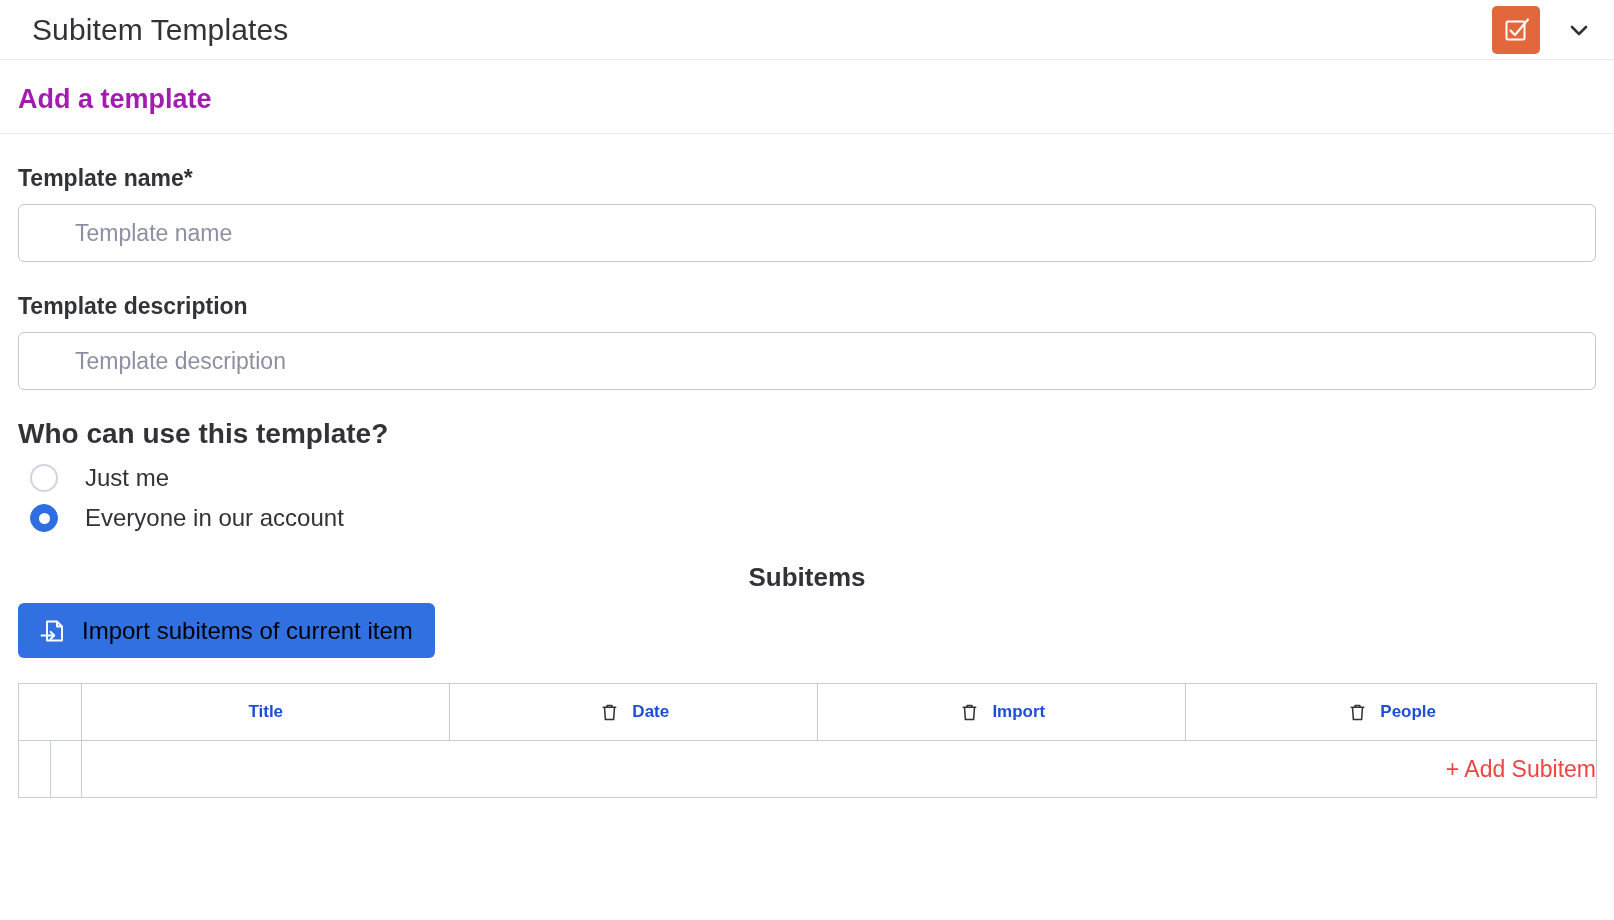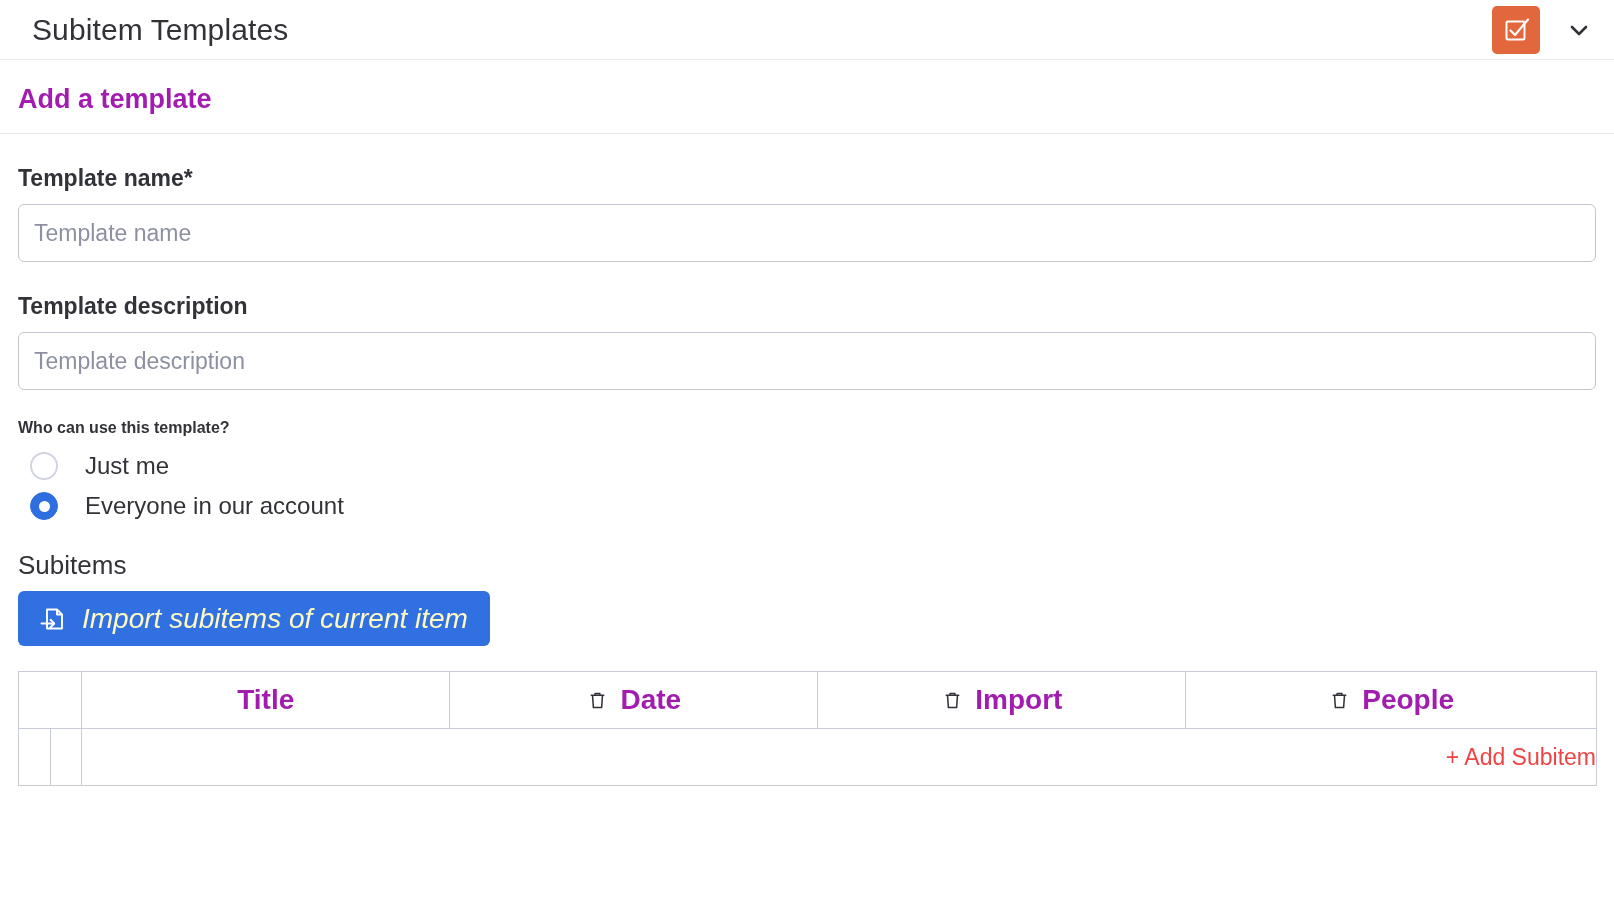--- a/index.html
+++ b/index.html
@@ -90,34 +90,34 @@
     line-height: 1;
   }
 
   .text-input {
     display: block;
     width: 100%;
     height: 58px;
     box-sizing: border-box;
     border: 1px solid #c5c7d0;
     border-radius: 6px;
-    padding: 0 15px;
+    padding: 0 56px;
     font-family: "Liberation Sans", sans-serif;
     font-size: 23px;
     color: #15803d;
     background: #ffffff;
     outline: none;
   }
   .text-input::placeholder {
     color: #8d90a2;
     opacity: 1;
   }
 
   .subhead {
-    font-size: 16px;
+    font-size: 28px;
     font-weight: bold;
     color: #323338;
     margin: 30px 0 10px 0;
     line-height: 1;
   }
 
   
   .radio-list {
     margin: 0 0 0 0;
   }
@@ -155,61 +155,61 @@
   }
   .radio-label {
     font-size: 24px;
     color: #323338;
     margin-left: 27px;
     line-height: 1;
   }
 
   .subitems-head {
     font-size: 26px;
-    font-weight: normal;
+    font-weight: bold;
     color: #323338;
     margin: 26px 0 13px 0;
     line-height: 1;
+    text-align: center;
   }
 
   
   .import-btn {
     display: inline-flex;
     align-items: center;
     gap: 15px;
     height: 55px;
     padding: 0 22px 0 21px;
     background: #3070e0;
     border: none;
     border-radius: 6px;
-    color: #fef9c3;
+    color: #000000;
     font-family: "Liberation Sans", sans-serif;
-    font-size: 28px;
+    font-size: 24px;
     cursor: pointer;
     line-height: 1;
-    font-style: italic;
   }
 
   
   .subitems-table {
     margin-top: 25px;
     border-collapse: collapse;
     width: 1579px;
     table-layout: fixed;
   }
   .subitems-table th,
   .subitems-table td {
     border: 1px solid #c8cbd9;
     height: 56px;
     padding: 0;
   }
   .subitems-table th {
-    font-size: 28px;
-    font-weight: bold;
-    color: #a21caf;
+    font-size: 17px;
+    font-weight: bold;
+    color: #1d4ed8;
     text-align: right;
   }
   .th-inner {
     display: flex;
     align-items: center;
     justify-content: center;
     gap: 11px;
   }
   .cell-add {
     font-size: 23px;

